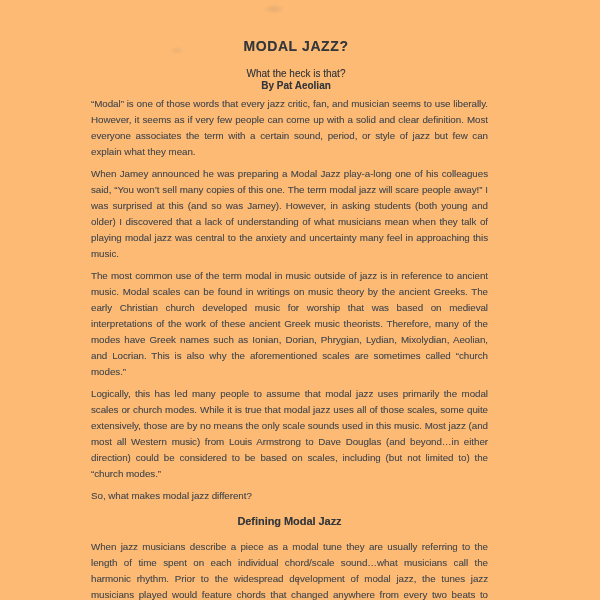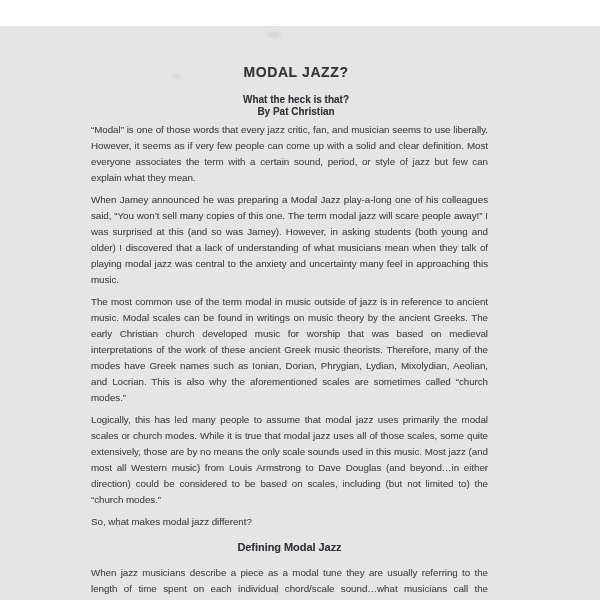--- a/index.html
+++ b/index.html
@@ -7,23 +7,22 @@
     width: 600px;
     height: 600px;
     background: #ffffff;
     font-family: "Liberation Sans", sans-serif;
     position: relative;
     overflow: hidden;
   }
   .page {
     position: absolute;
     inset: 0;
-    background: #e5e5e5;
+    background: #fdba74;
     color: #44474b;
-    margin-top: 26px;
   }
   
   .smudge {
     position: absolute;
     border-radius: 50%;
     pointer-events: none;
   }
   .smudge-a {
     left: 263px; top: 4px; width: 22px; height: 10px;
     background: radial-gradient(ellipse at center, rgba(110,110,110,0.16), rgba(110,110,110,0) 70%);
@@ -48,21 +47,21 @@
   .doc-title {
     margin: 0;
     font-size: 14px;
     font-weight: 700;
     letter-spacing: 0.6px;
     text-shadow: 0 0 0.4px rgba(50,53,58,0.45);
   }
   .doc-subtitle {
     margin-top: 14px;
     font-size: 10px;
-    font-weight: 700;
+    font-weight: 400;
     line-height: 11px;
     text-shadow: 0 0 0.3px rgba(50,53,58,0.4);
   }
   .doc-byline {
     margin-top: 1px;
     font-size: 10px;
     font-weight: 700;
     line-height: 11px;
     text-shadow: 0 0 0.3px rgba(50,53,58,0.4);
   }
@@ -106,21 +105,21 @@
 
 <div class="page">
 
   <div class="smudge smudge-a"></div>
   <div class="smudge smudge-b"></div>
   <div class="smudge smudge-c"></div>
 
   <header class="doc-header">
     <h1 class="doc-title">MODAL JAZZ?</h1>
     <div class="doc-subtitle">What the heck is that?</div>
-    <div class="doc-byline">By Pat Christian</div>
+    <div class="doc-byline">By Pat Aeolian</div>
   </header>
 
   <main class="doc-body">
     <p>“Modal” is one of those words that every jazz critic, fan, and musician seems to use liberally. However, it seems as if very few people can come up with a solid and clear definition. Most everyone associates the term with a certain sound, period, or style of jazz but few can explain what they mean.</p>
     <p>When Jamey announced he was preparing a Modal Jazz play-a-long one of his colleagues said, “You won’t sell many copies of this one. The term modal jazz will scare people away!” I was surprised at this (and so was Jamey). However, in asking students (both young and older) I discovered that a lack of understanding of what musicians mean when they talk of playing modal jazz was central to the anxiety and uncertainty many feel in approaching this music.</p>
     <p>The most common use of the term modal in music outside of jazz is in reference to ancient music. Modal scales can be found in writings on music theory by the ancient Greeks. The early Christian church developed music for worship that was based on medieval interpretations of the work of these ancient Greek music theorists. Therefore, many of the modes have Greek names such as Ionian, Dorian, Phrygian, Lydian, Mixolydian, Aeolian, and Locrian. This is also why the aforementioned scales are sometimes called “church modes.”</p>
     <p>Logically, this has led many people to assume that modal jazz uses primarily the modal scales or church modes. While it is true that modal jazz uses all of those scales, some quite extensively, those are by no means the only scale sounds used in this music. Most jazz (and most all Western music) from Louis Armstrong to Dave Douglas (and beyond…in either direction) could be considered to be based on scales, including (but not limited to) the “church modes.”</p>
     <p>So, what makes modal jazz different?</p>
 
     <h2 class="section-heading">Defining Modal Jazz</h2>

